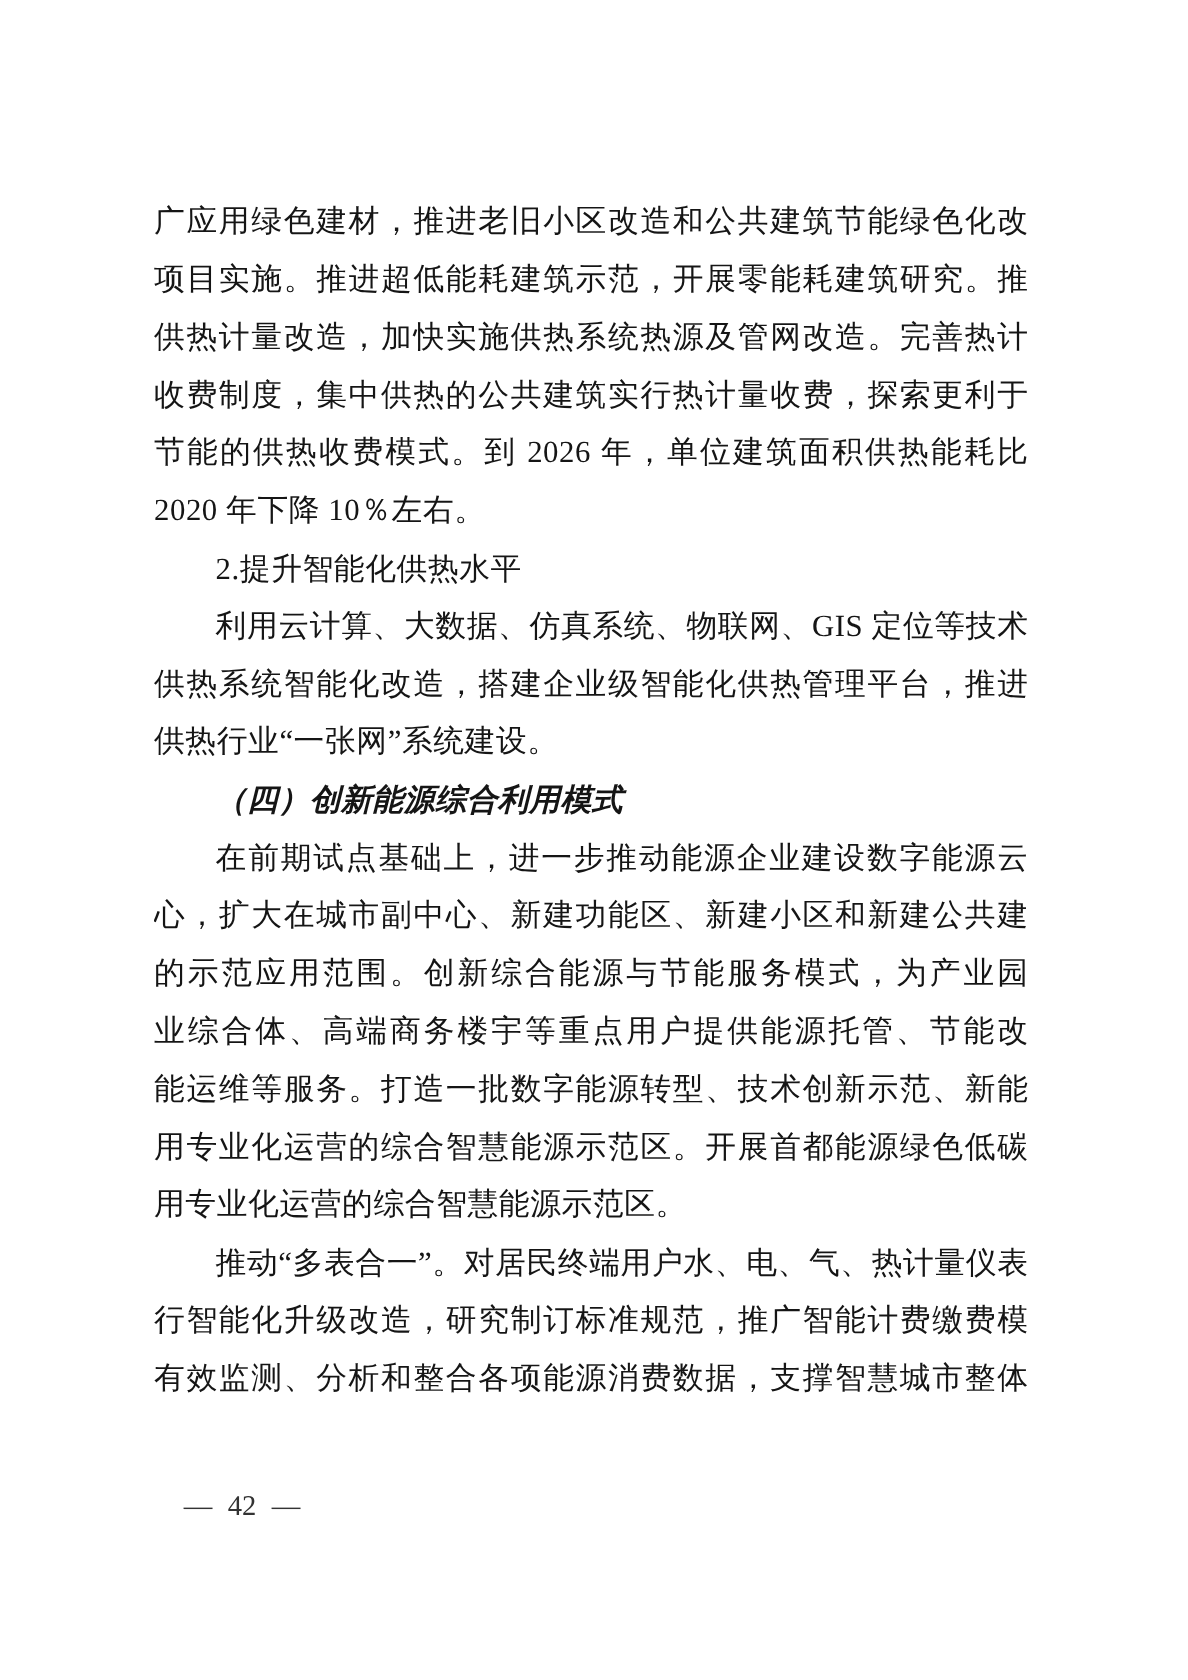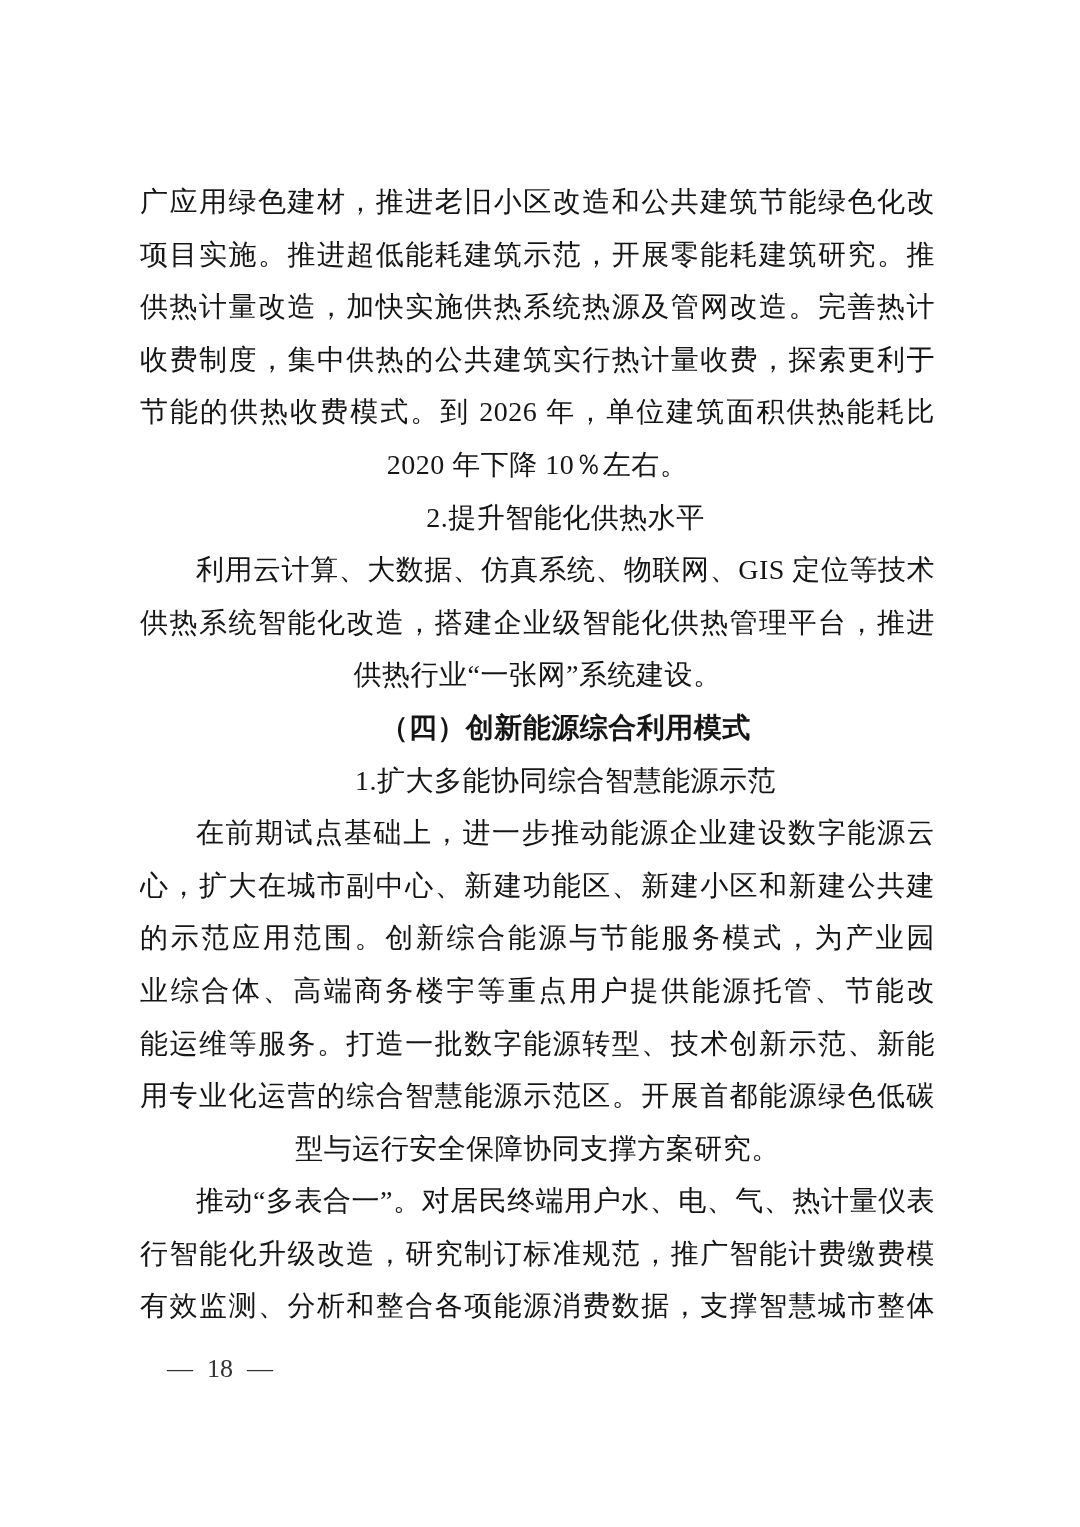--- a/index.html
+++ b/index.html
@@ -20,32 +20,33 @@
     position: absolute;
     left: 140px;
     top: 176px;
     width: 795px;
   }
   .line {
     height: 52.6px;
     line-height: 52.6px;
     font-size: 28px;
     letter-spacing: 0.5px;
-    text-align: center;
+    text-align: left;
     overflow: hidden;
   }
   .line.justify {
     text-align: justify;
     text-align-last: justify;
   }
   .line.indent {
     padding-left: 56px;
   }
   .line.section-heading {
     font-weight: 600;
+    font-style: italic;
   }
   .footer {
     position: absolute;
     left: 167px;
     top: 1349px;
     height: 40px;
     display: flex;
     align-items: center;
     gap: 14px;
     font-size: 26px;
@@ -62,32 +63,31 @@
       <div class="line justify">项目实施。推进超低能耗建筑示范，开展零能耗建筑研究。推进</div>
       <div class="line justify">供热计量改造，加快实施供热系统热源及管网改造。完善热计量</div>
       <div class="line justify">收费制度，集中供热的公共建筑实行热计量收费，探索更利于建筑</div>
       <div class="line justify">节能的供热收费模式。到 2026 年，单位建筑面积供热能耗比</div>
       <div class="line">2020 年下降 10％左右。</div>
       <div class="line indent">2.提升智能化供热水平</div>
       <div class="line indent justify">利用云计算、大数据、仿真系统、物联网、GIS 定位等技术进行</div>
       <div class="line justify">供热系统智能化改造，搭建企业级智能化供热管理平台，推进全市</div>
       <div class="line">供热行业“一张网”系统建设。</div>
       <div class="line indent section-heading">（四）创新能源综合利用模式</div>
-      <div class="line indent">1.扩大多能协同综合智慧能源示范</div>
       <div class="line indent justify">在前期试点基础上，进一步推动能源企业建设数字能源云中</div>
       <div class="line justify">心，扩大在城市副中心、新建功能区、新建小区和新建公共建筑等</div>
       <div class="line justify">的示范应用范围。创新综合能源与节能服务模式，为产业园区、商</div>
       <div class="line justify">业综合体、高端商务楼宇等重点用户提供能源托管、节能改造、智</div>
       <div class="line justify">能运维等服务。打造一批数字能源转型、技术创新示范、新能源应</div>
       <div class="line justify">用专业化运营的综合智慧能源示范区。开展首都能源绿色低碳转</div>
-      <div class="line">型与运行安全保障协同支撑方案研究。</div>
+      <div class="line">用专业化运营的综合智慧能源示范区。</div>
       <div class="line indent justify">推动“多表合一”。对居民终端用户水、电、气、热计量仪表进</div>
       <div class="line justify">行智能化升级改造，研究制订标准规范，推广智能计费缴费模式，</div>
       <div class="line justify">有效监测、分析和整合各项能源消费数据，支撑智慧城市整体运</div>
     </div>
 
   <div class="footer">
     <span>—</span>
-    <span>18</span>
+    <span>42</span>
     <span>—</span>
   </div>
 
 </div>
 
 </body></html>

